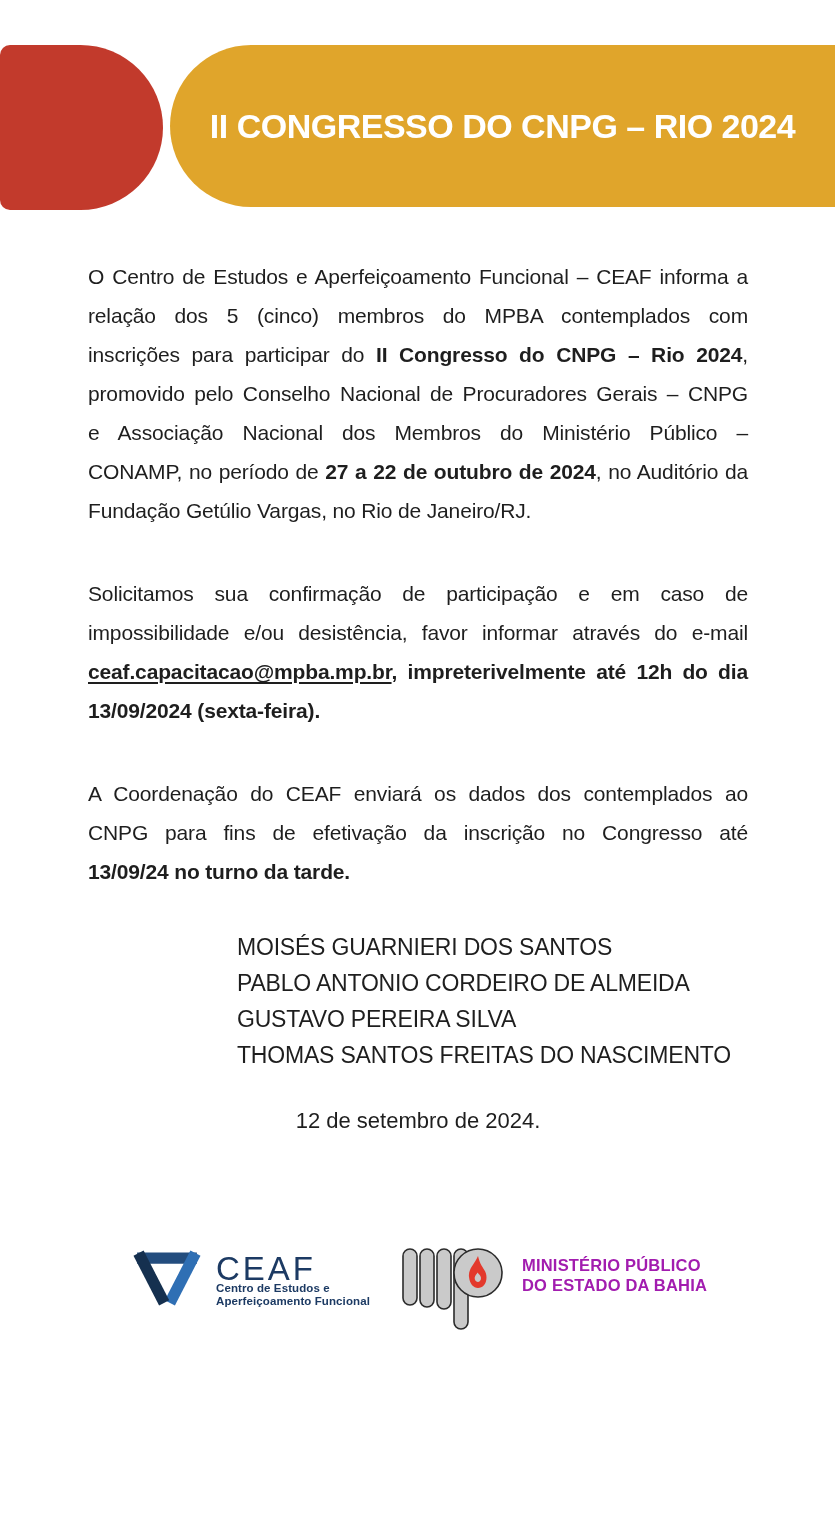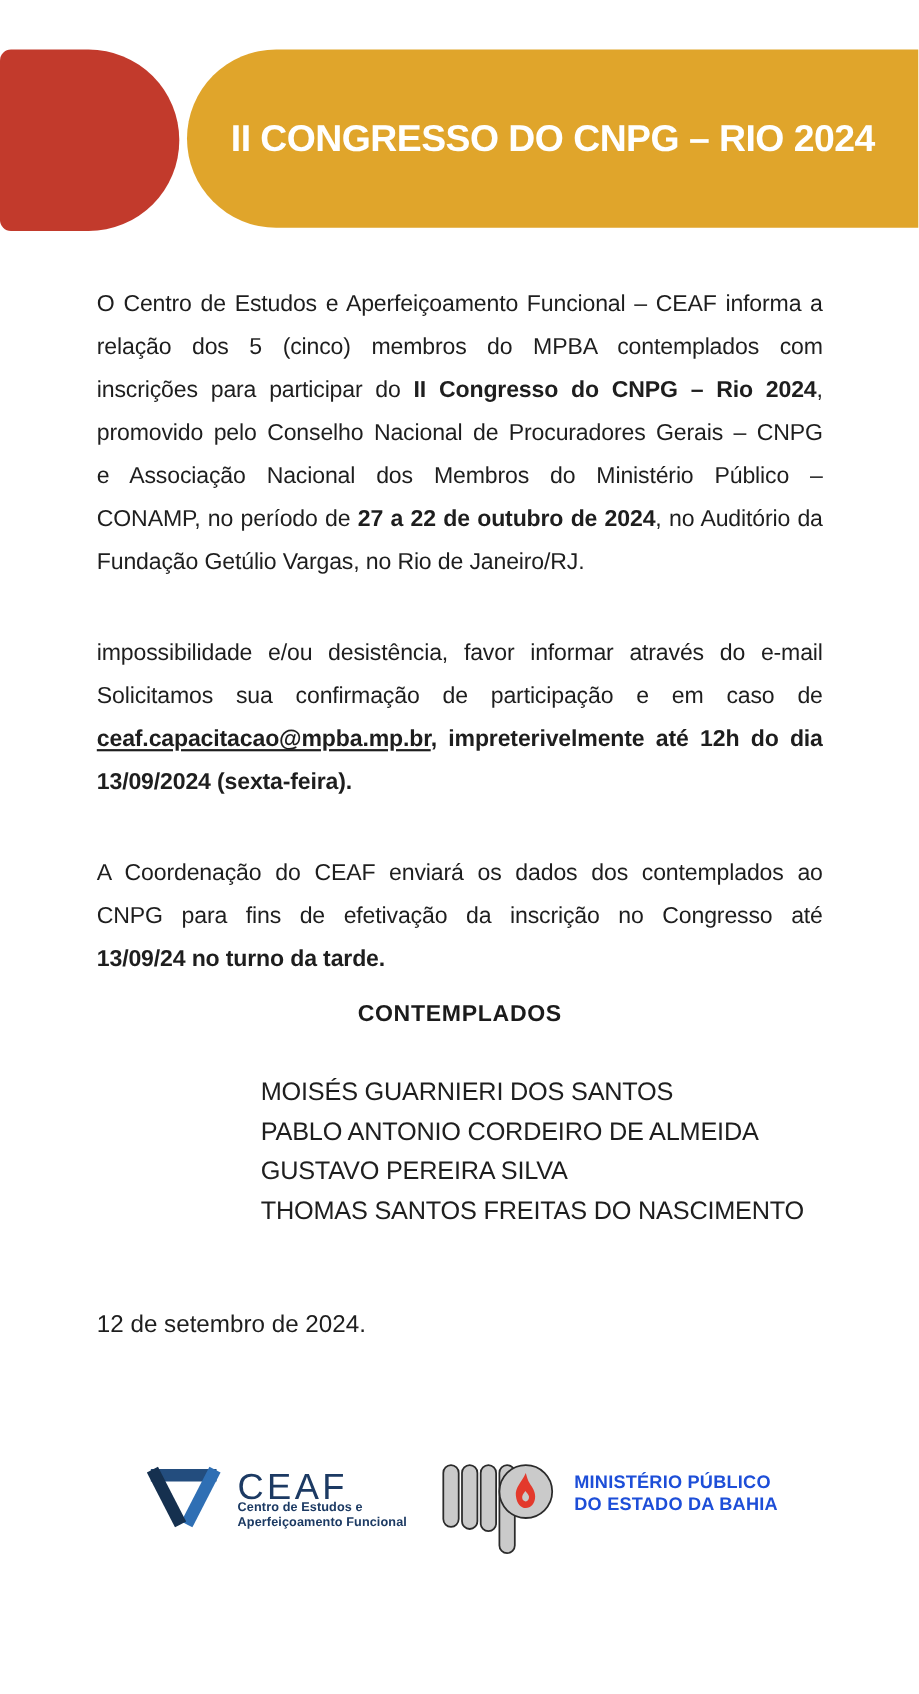--- a/index.html
+++ b/index.html
@@ -34,32 +34,32 @@
   .p2 { margin-top:44px; }
   .p3 { margin-top:44px; }
   
   .section-heading {
     margin-top:17px; height:28px; line-height:28px; text-align:center;
     font-size:21px; font-weight:700; letter-spacing:0.6px; color:#1b1b1b;
   }
   .names { margin-top:38px; padding-left:149px; }
   .name-line { height:36px; line-height:36px; font-size:23px; letter-spacing:-0.2px; white-space:nowrap; }
   
-  .doc-date { margin-top:72px; height:28px; line-height:28px; font-size:22px; }
+  .doc-date { margin-top:34px; height:28px; line-height:28px; text-align:center; font-size:22px; }
   
   .footer { position:relative; margin-top:111px; height:165px; }
   .ceaf-logo { position:absolute; left:131px; top:0; display:flex; }
   .ceaf-icon { width:72px; height:64px; }
   .ceaf-textblock { margin-left:13px; padding-top:10px; color:#1c3a63; }
   .ceaf-acronym { font-size:33px; font-weight:400; letter-spacing:3px; line-height:26px; }
   .ceaf-sub { font-size:11.5px; font-weight:700; line-height:13px; letter-spacing:0.1px; }
   .ceaf-sub:first-of-type { margin-top:3px; }
   .mp-logo { position:absolute; left:400px; top:0; display:flex; }
   .mp-icon { width:106px; height:86px; }
-  .mp-textblock { margin-left:16px; padding-top:9px; color:#1d4ed8; }
+  .mp-textblock { margin-left:16px; padding-top:9px; color:#a21caf; }
   .mp-line { font-size:16.5px; font-weight:700; line-height:20px; letter-spacing:0.2px; white-space:nowrap; }
 </style>
 </head>
 <body>
 
 <div class="header">
   <div class="red-shape"></div>
   <div class="gold-banner">
     <h1>II CONGRESSO DO CNPG – RIO 2024</h1>
   </div>
@@ -71,33 +71,32 @@
     <div class="line just"><span>O Centro de Estudos e Aperfeiçoamento Funcional – CEAF informa a</span></div>
     <div class="line just"><span>relação dos 5 (cinco) membros do MPBA contemplados com</span></div>
     <div class="line just"><span>inscrições para participar do </span><span class="b">II Congresso do CNPG – Rio 2024</span><span>,</span></div>
     <div class="line just"><span>promovido pelo Conselho Nacional de Procuradores Gerais – CNPG</span></div>
     <div class="line just"><span>e Associação Nacional dos Membros do Ministério Público –</span></div>
     <div class="line just"><span>CONAMP, no período de </span><span class="b">27 a 22 de outubro de 2024</span><span>, no Auditório da</span></div>
     <div class="line"><span>Fundação Getúlio Vargas, no Rio de Janeiro/RJ.</span></div>
   </div>
 
   <div class="para p2">
+    <div class="line just"><span>Solicitamos sua confirmação de participação e em caso de</span></div>
     <div class="line just"><span>impossibilidade e/ou desistência, favor informar através do e-mail</span></div>
-    <div class="line just"><span>Solicitamos sua confirmação de participação e em caso de</span></div>
     <div class="line just"><span class="b u">ceaf.capacitacao@mpba.mp.br</span><span class="b">, impreterivelmente até 12h do dia</span></div>
     <div class="line"><span class="b">13/09/2024 (sexta-feira).</span></div>
   </div>
 
   <div class="para p3">
     <div class="line just"><span>A Coordenação do CEAF enviará os dados dos contemplados ao</span></div>
     <div class="line just"><span>CNPG para fins de efetivação da inscrição no Congresso até</span></div>
     <div class="line"><span class="b">13/09/24 no turno da tarde.</span></div>
   </div>
 
-  <div class="section-heading">CONTEMPLADOS</div>
 
   <div class="names">
     <div class="name-line">MOISÉS GUARNIERI DOS SANTOS</div>
     <div class="name-line">PABLO ANTONIO CORDEIRO DE ALMEIDA</div>
     <div class="name-line">GUSTAVO PEREIRA SILVA</div>
     <div class="name-line">THOMAS SANTOS FREITAS DO NASCIMENTO</div>
   </div>
 
   <div class="doc-date">12 de setembro de 2024.</div>
 

